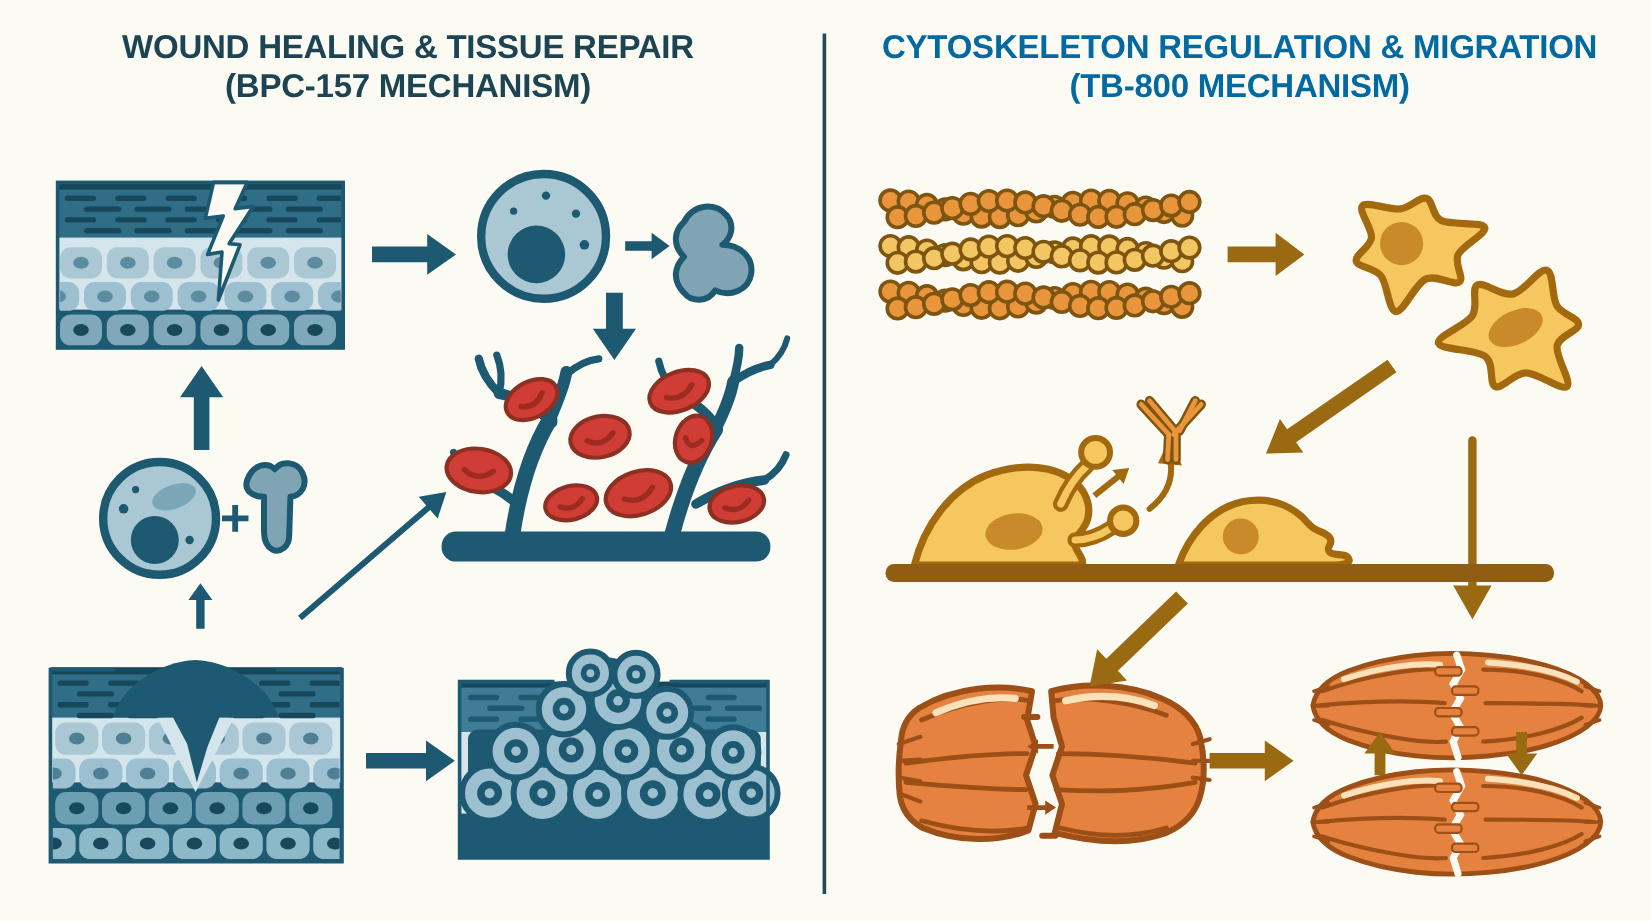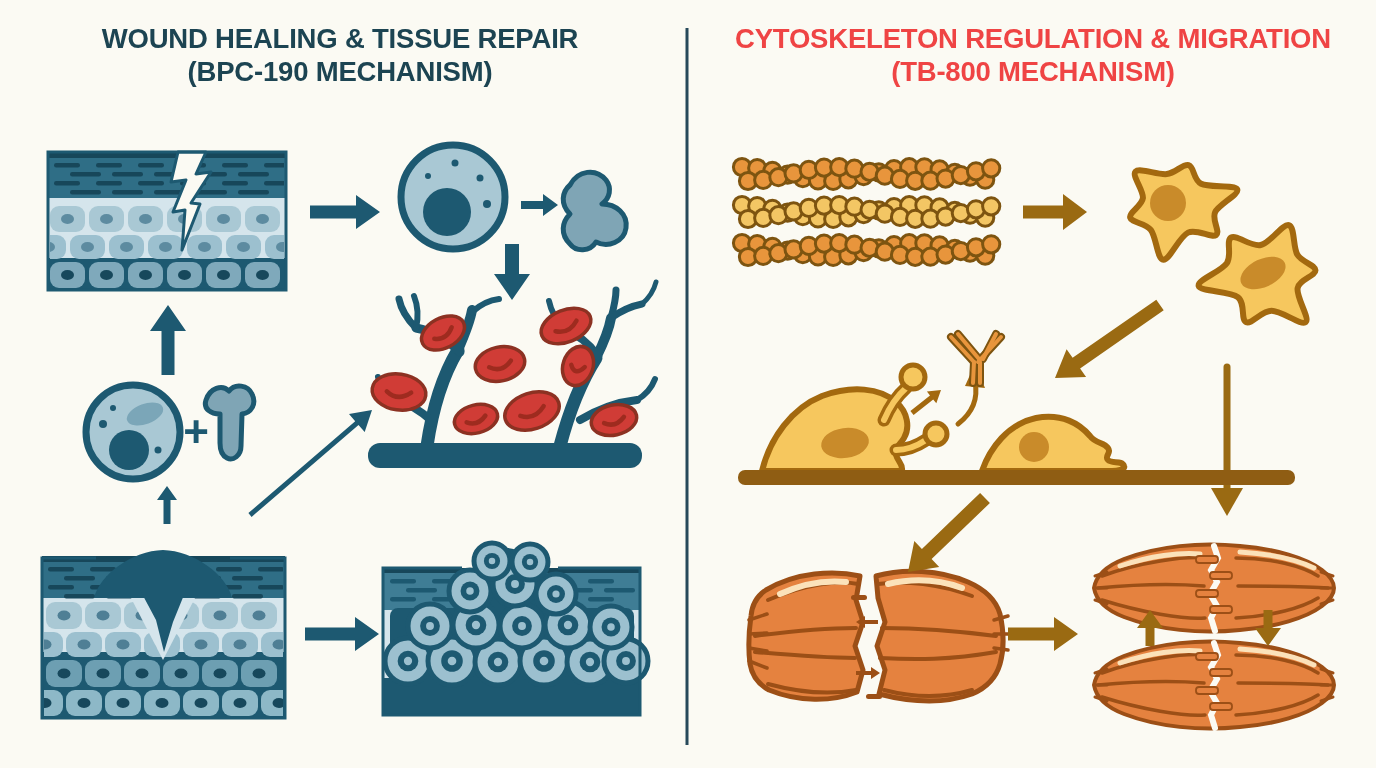--- a/index.html
+++ b/index.html
@@ -1,31 +1,31 @@
 <!DOCTYPE html>
 <html><head>
 <meta charset="utf-8">
 <style>
   html,body{margin:0;padding:0;}
   body{font-family:"Liberation Sans",sans-serif;}
   #stage{position:relative;width:1376px;height:768px;background:#fbfaf3;overflow:hidden;padding-left:20px;}
   .title{position:absolute;top:22px;font-weight:bold;font-size:27.5px;line-height:33px;
          text-align:center;letter-spacing:-0.2px;}
   .title-left{left:20px;width:640px;color:#1c4452;}
-  .title-right{left:706px;width:654px;color:#ef4444;}
+  .title-right{left:706px;width:654px;color:#0369a1;}
   svg{position:absolute;left:0;top:0;}
 </style>
 </head>
 <body>
 
 <div id="stage">
 
   <div class="title title-left">
     <div>WOUND HEALING &amp; TISSUE REPAIR</div>
-    <div>(BPC-190 MECHANISM)</div>
+    <div>(BPC-157 MECHANISM)</div>
   </div>
   <div class="title title-right">
     <div>CYTOSKELETON REGULATION &amp; MIGRATION</div>
     <div>(TB-800 MECHANISM)</div>
   </div>
 
   <svg id="diagram" width="1376" height="768" viewBox="0 0 1376 768">
     <defs>
       <clipPath id="clipTT">
           <rect x="50" y="154" width="234" height="134"></rect>

